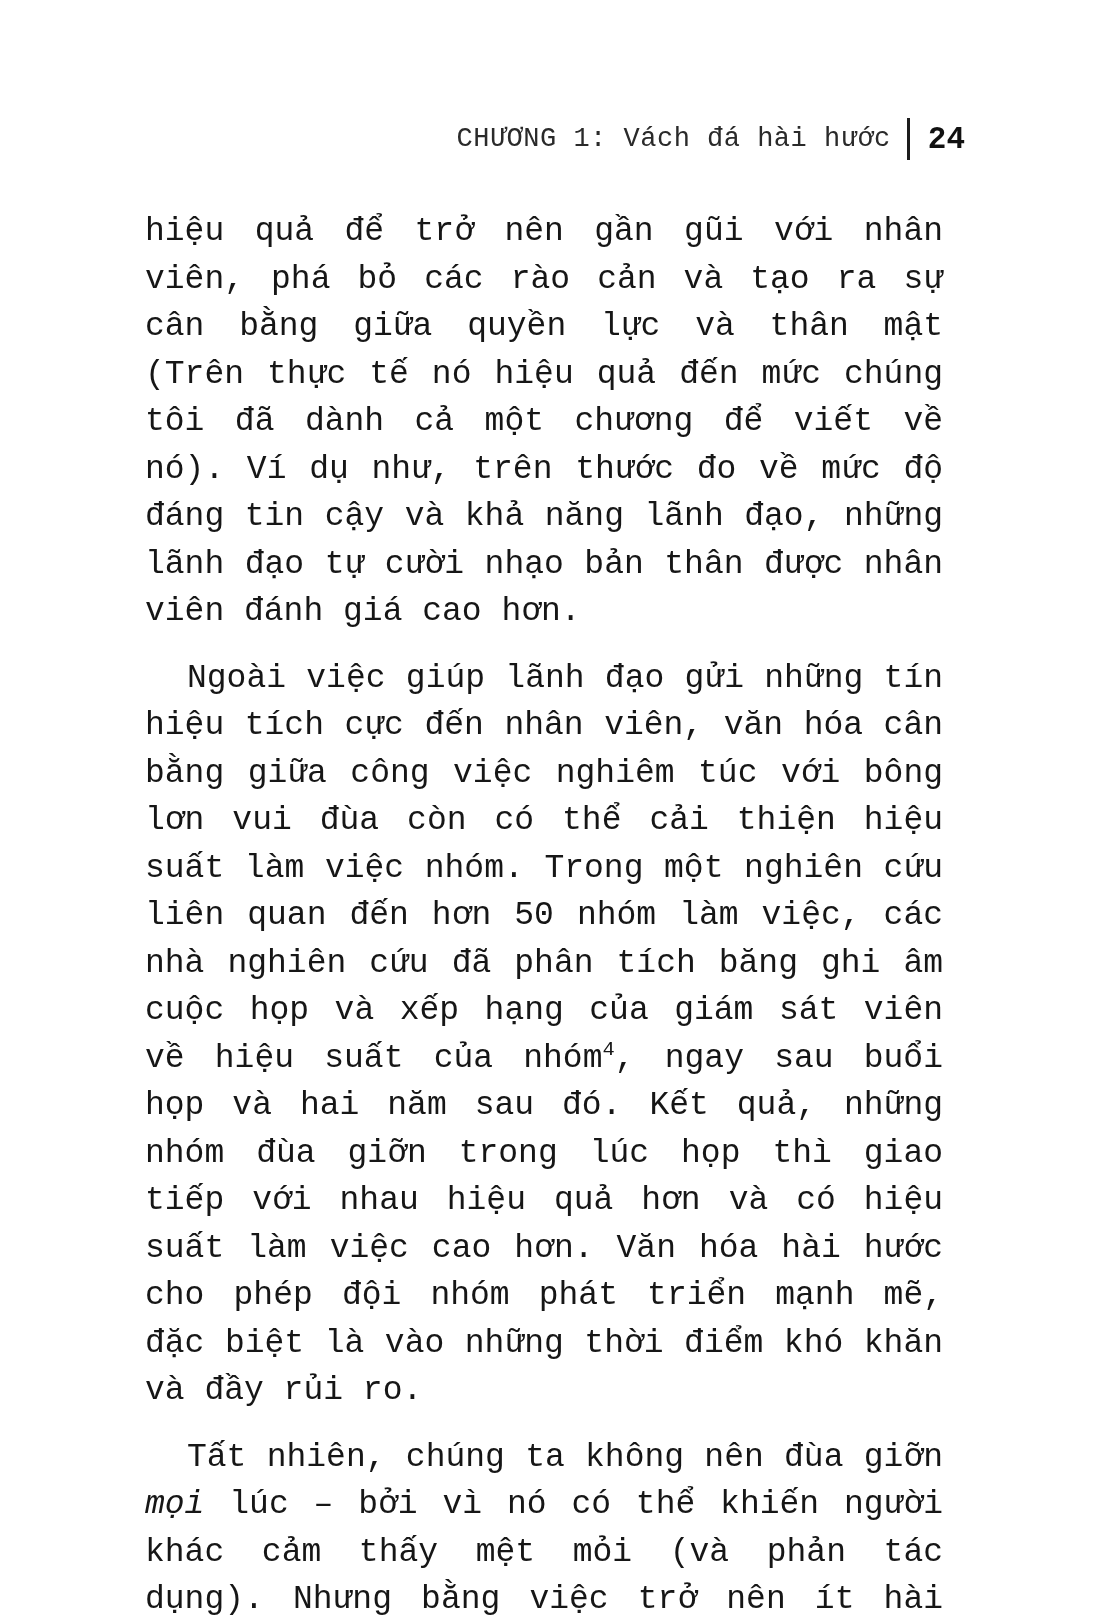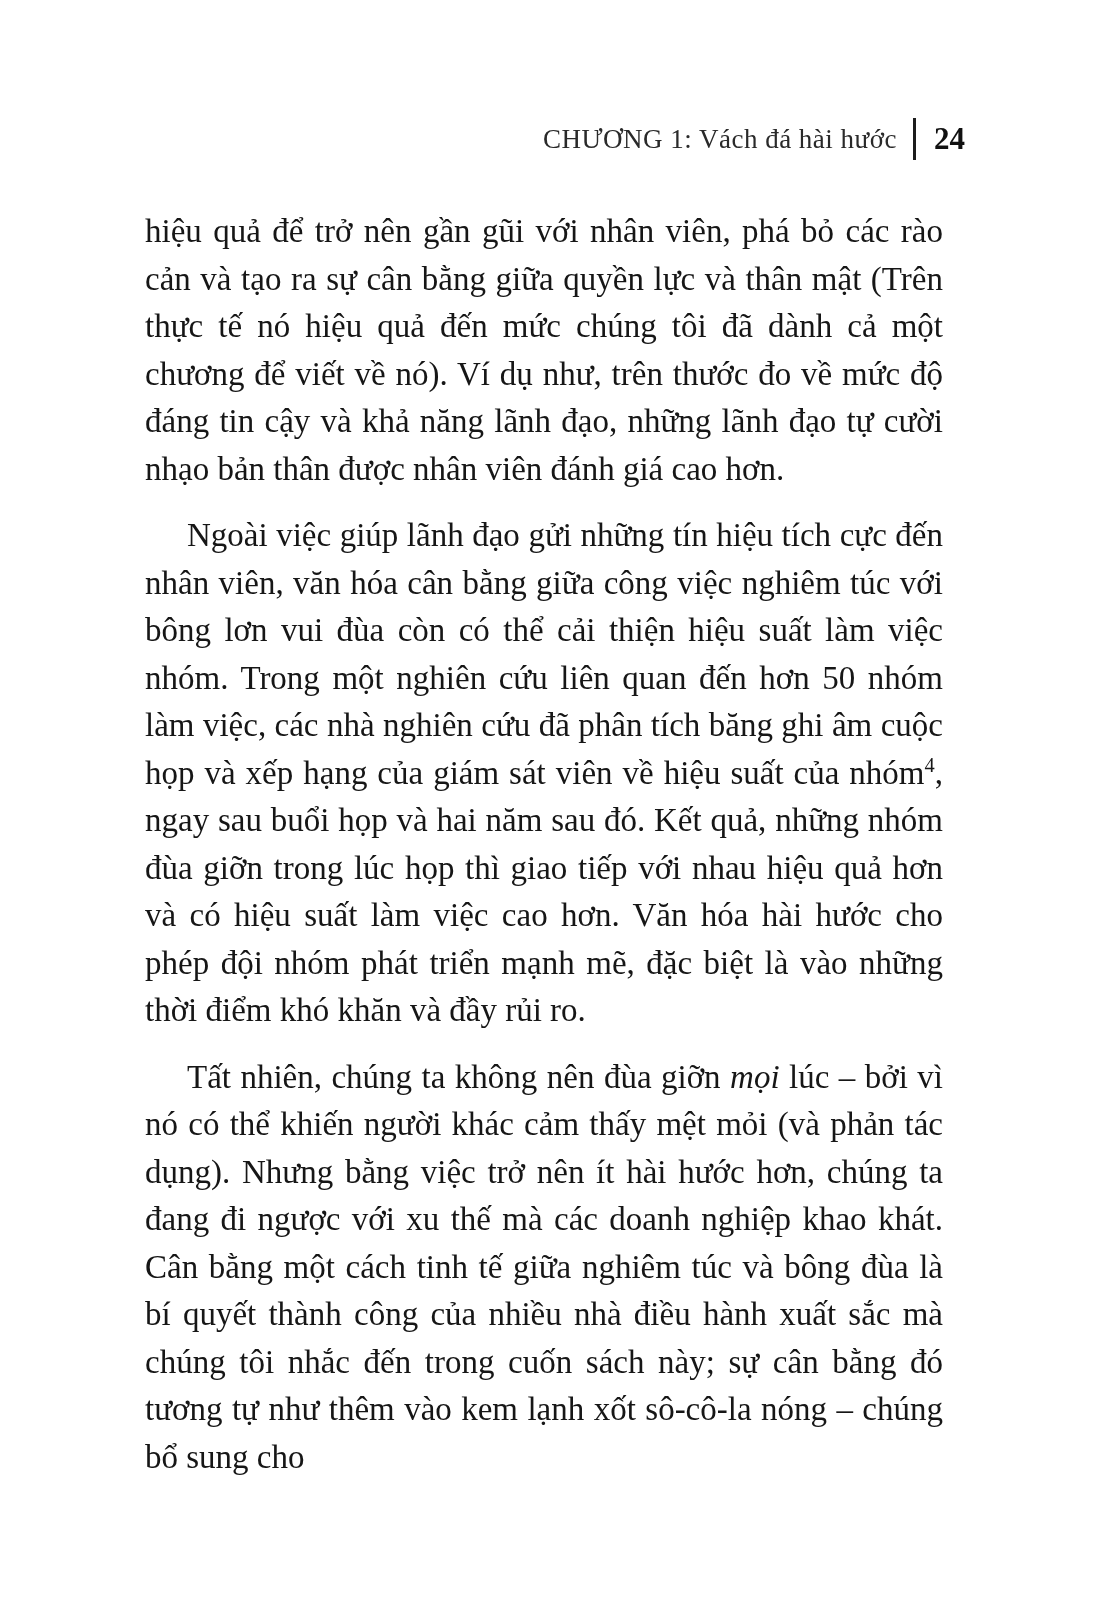--- a/index.html
+++ b/index.html
@@ -6,21 +6,21 @@
     margin: 0;
     padding: 0;
     background: #ffffff;
   }
   .page {
     position: relative;
     width: 1103px;
     height: 1615px;
     background: #ffffff;
     overflow: hidden;
-    font-family: Liberation Serif, serif;
+    font-family: Liberation Mono, monospace;
     color: #161616;
   }
   .running-header {
     position: absolute;
     top: 118px;
     right: 138px;
     display: flex;
     align-items: center;
     gap: 0;
   }

